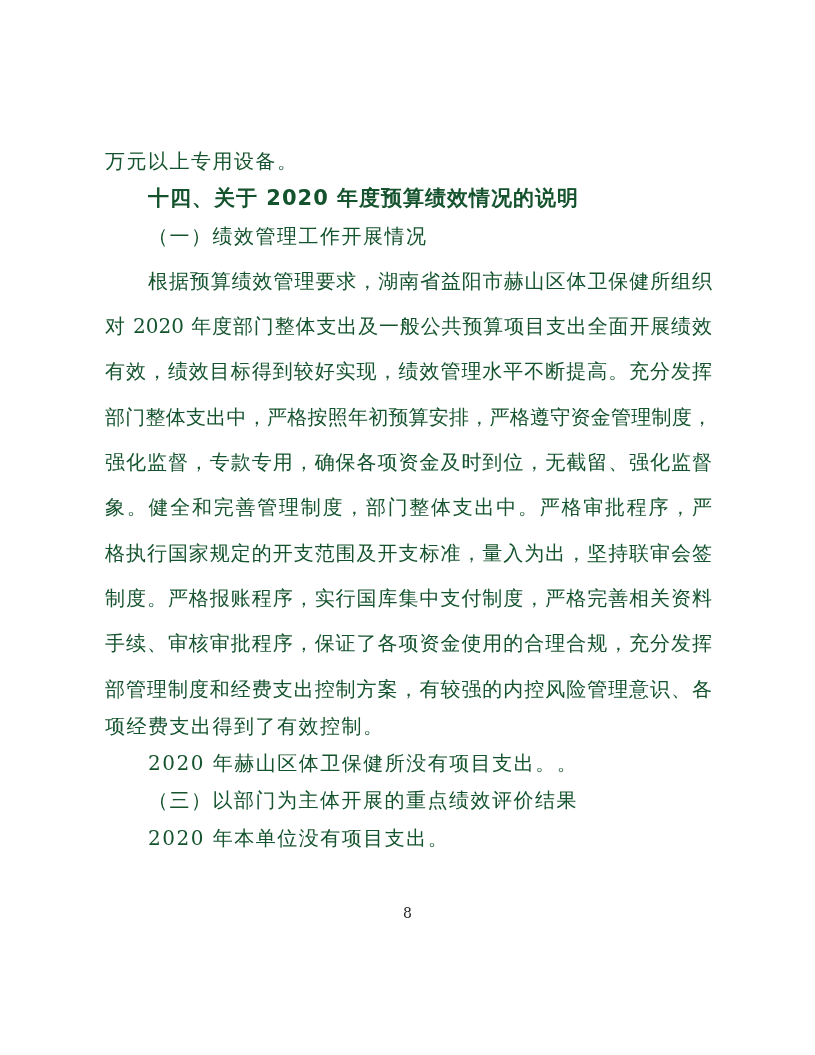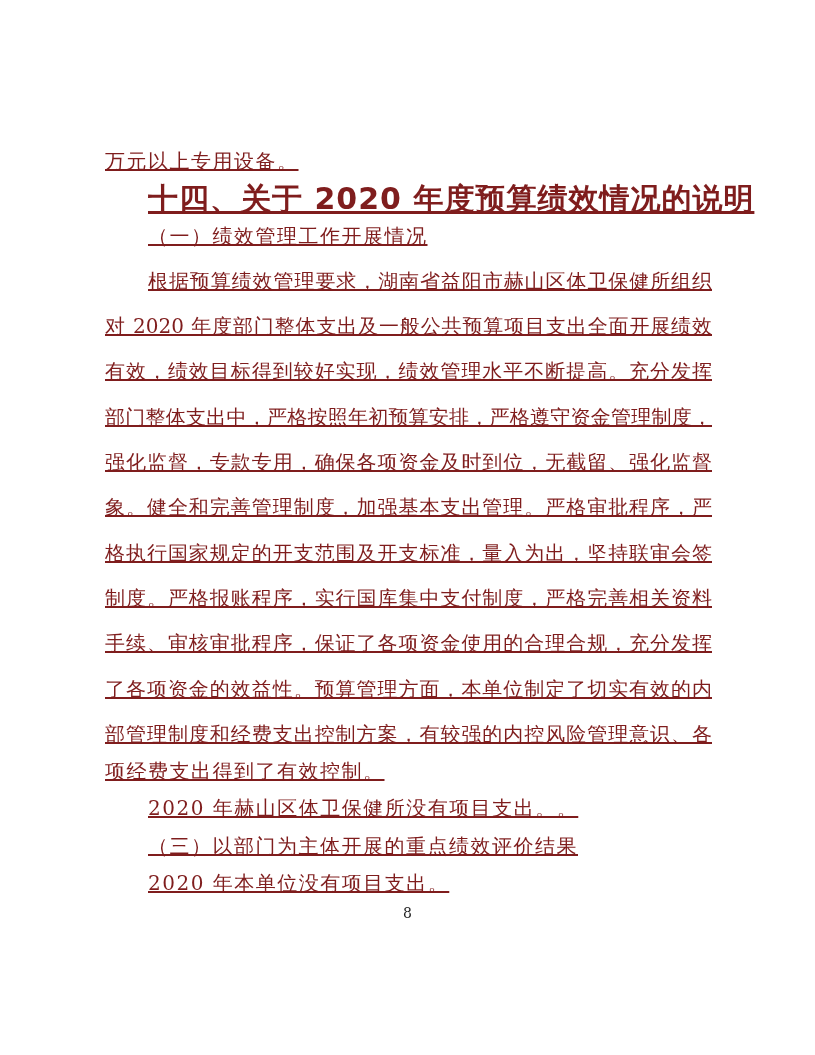--- a/index.html
+++ b/index.html
@@ -18,40 +18,39 @@
   .text-block {
     position: absolute;
     left: 105px;
     top: 143px;
     width: 607px;
   }
   .line {
     height: 37.3px;
     line-height: 37.3px;
     font-size: 20px;
-    color: #7f1d1d;
+    color: #14532d;
     white-space: nowrap;
     letter-spacing: 1.5px;
-    text-decoration: underline;
   }
   .line.justify {
     white-space: normal;
     text-align: justify;
     text-align-last: justify;
     text-justify: inter-character;
     letter-spacing: 0;
     margin-top: 8px;
   }
   .line.indent {
     text-indent: 43px;
   }
   .line.heading {
     font-family: "DejaVu Sans", "Liberation Sans", sans-serif;
     font-weight: bold;
-    font-size: 30px;
+    font-size: 21px;
     letter-spacing: 1px;
   }
   .page-number {
     position: absolute;
     left: 0;
     top: 905px;
     width: 100%;
     text-align: center;
     font-size: 14px;
     color: #1e1e1e;
@@ -64,25 +63,24 @@
 <div class="page" style="background: rgb(255, 255, 255); color: rgb(30, 30, 30);">
   <div class="text-block">
       <div class="line body">万元以上专用设备。</div>
       <div class="line heading indent">十四、关于 2020 年度预算绩效情况的说明</div>
       <div class="line body indent">（一）绩效管理工作开展情况</div>
       <div class="line body indent justify">根据预算绩效管理要求，湖南省益阳市赫山区体卫保健所组织</div>
       <div class="line body justify">对 2020 年度部门整体支出及一般公共预算项目支出全面开展绩效</div>
       <div class="line body justify">有效，绩效目标得到较好实现，绩效管理水平不断提高。充分发挥</div>
       <div class="line body justify">部门整体支出中，严格按照年初预算安排，严格遵守资金管理制度，</div>
       <div class="line body justify">强化监督，专款专用，确保各项资金及时到位，无截留、强化监督</div>
-      <div class="line body justify">象。健全和完善管理制度，加强基本支出管理。严格审批程序，严</div>
+      <div class="line body justify">象。健全和完善管理制度，部门整体支出中。严格审批程序，严</div>
       <div class="line body justify">格执行国家规定的开支范围及开支标准，量入为出，坚持联审会签</div>
       <div class="line body justify">制度。严格报账程序，实行国库集中支付制度，严格完善相关资料</div>
       <div class="line body justify">手续、审核审批程序，保证了各项资金使用的合理合规，充分发挥</div>
-      <div class="line body justify">了各项资金的效益性。预算管理方面，本单位制定了切实有效的内</div>
       <div class="line body justify">部管理制度和经费支出控制方案，有较强的内控风险管理意识、各</div>
       <div class="line body">项经费支出得到了有效控制。</div>
       <div class="line body indent">2020 年赫山区体卫保健所没有项目支出。。</div>
       <div class="line body indent">（三）以部门为主体开展的重点绩效评价结果</div>
       <div class="line body indent">2020 年本单位没有项目支出。</div>
     </div>
   <div class="page-number">8</div>
 </div>
 
 </body></html>

